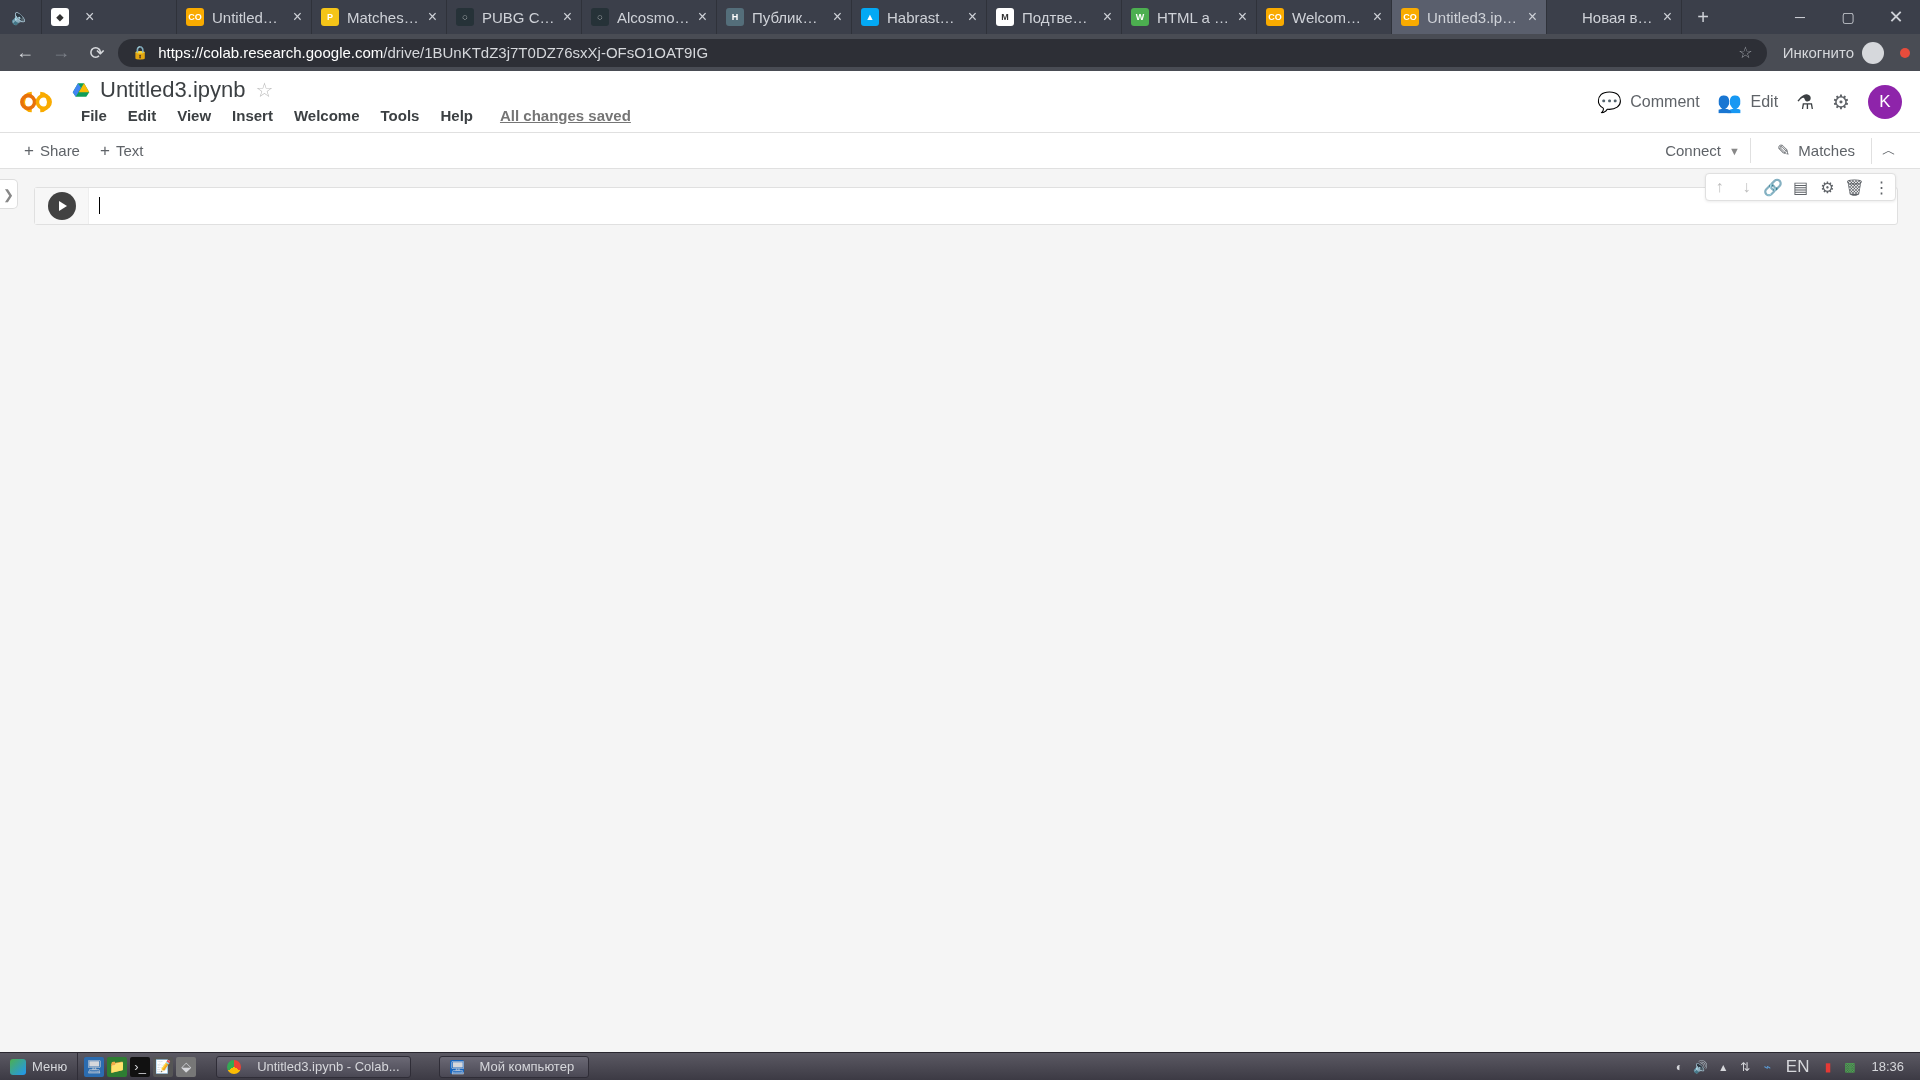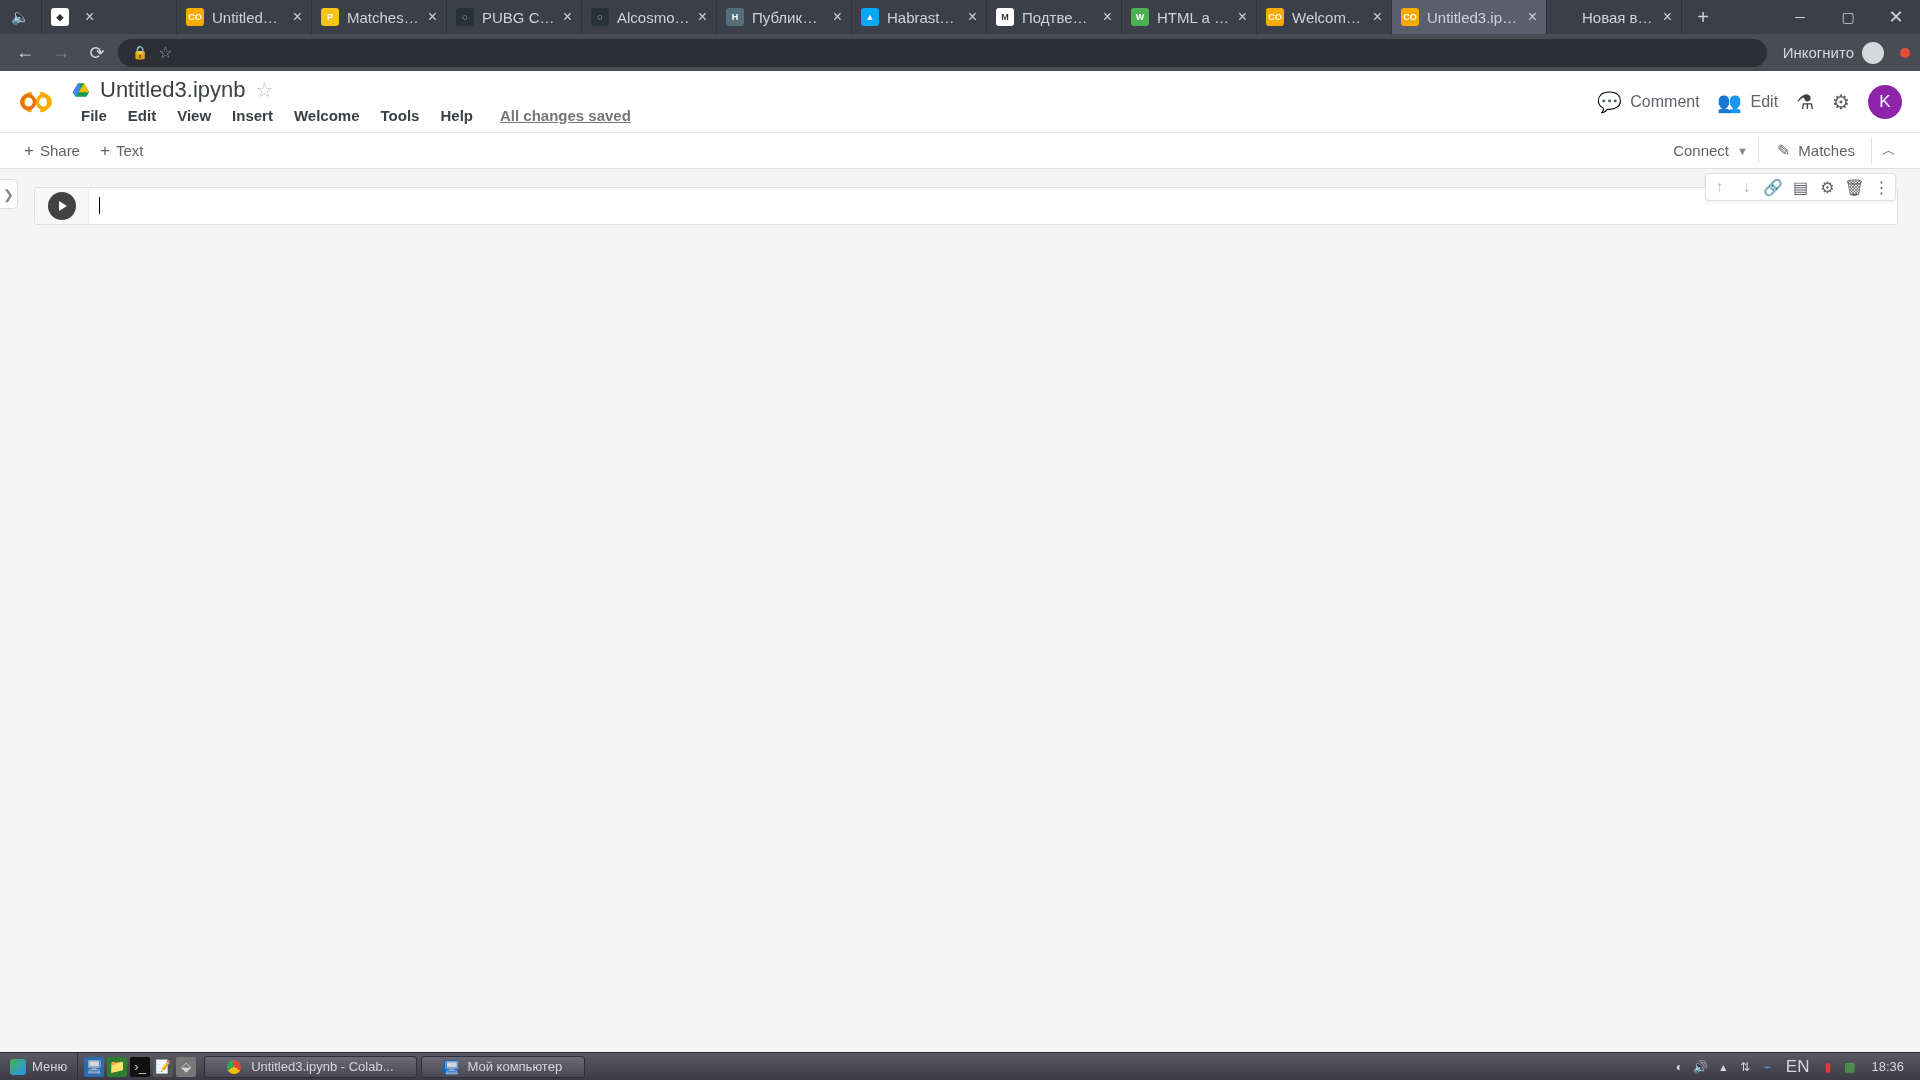--- a/index.html
+++ b/index.html
@@ -48,21 +48,21 @@
 .head-actions { display:flex; align-items:center; gap:18px; color:#5f6368; font-size:16px; }
 .head-actions .act { display:flex; align-items:center; gap:8px; cursor:pointer; }
 .head-actions .ico { font-size:20px; }
 .avatar { width:34px; height:34px; border-radius:50%; background:#8e24aa; color:#fff; display:flex; align-items:center; justify-content:center; font-size:17px; cursor:pointer; }
 
 
 .toolbar { height:36px; background:#fff; border-bottom:1px solid #e0e0e0; display:flex; align-items:center; padding:0 14px; font-size:15px; color:#5f6368; }
 .toolbar .tbtn { display:flex; align-items:center; gap:6px; padding:4px 10px; cursor:pointer; }
 .toolbar .plus { font-size:17px; }
 .toolbar .tspacer { flex:1; }
-.toolbar .connect { display:flex; align-items:center; gap:8px; padding:4px 10px; cursor:pointer; border-right:1px solid #e0e0e0; margin-right:8px; }
+.toolbar .connect { display:flex; align-items:center; gap:8px; padding:4px 10px; cursor:pointer; border-right:1px solid #e0e0e0; margin-right:16px; }
 .toolbar .connect .dd { font-size:11px; color:#888; }
 .toolbar .editing { display:flex; align-items:center; gap:8px; padding:4px 10px; cursor:pointer; }
 .toolbar .pen { font-size:16px; }
 .toolbar .collapse { padding:4px 10px; cursor:pointer; font-size:14px; border-left:1px solid #e0e0e0; margin-left:6px; }
 
 
 .notebook { position:relative; height:calc(1080px - 34px - 37px - 62px - 36px - 28px); background:#f5f5f5; padding:18px 22px 18px 22px; }
 .side-tab { position:absolute; left:0; top:10px; width:18px; height:30px; background:#fff; border:1px solid #ddd; border-left:none; border-radius:0 5px 5px 0; display:flex; align-items:center; justify-content:center; color:#888; font-size:13px; cursor:pointer; }
 .cell-wrap { position:relative; margin-left:12px; }
 .cell-toolbar { position:absolute; right:2px; top:-14px; height:28px; background:#fff; border:1px solid #e0e0e0; border-radius:4px; display:flex; align-items:center; box-shadow:0 1px 3px rgba(0,0,0,0.08); }
@@ -74,21 +74,21 @@
 .runbtn .tri { width:0; height:0; border-left:8px solid #fff; border-top:5px solid transparent; border-bottom:5px solid transparent; margin-left:2px; }
 .cell .code { flex:1; padding:8px 10px; font-family:Menlo,Consolas,monospace; font-size:15px; }
 .cell .code .cursor { display:inline-block; width:1px; height:17px; background:#000; vertical-align:middle; }
 
 
 .taskbar { position:fixed; left:0; right:0; bottom:0; height:28px; background:linear-gradient(#5b5963,#3c3a44); display:flex; align-items:center; color:#d6d7db; font-size:13px; border-top:1px solid #2a2830; }
 .taskbar .start { display:flex; align-items:center; gap:6px; padding:0 10px; height:100%; cursor:pointer; border-right:1px solid #2f2d37; }
 .taskbar .start .logo { width:16px; height:16px; background:linear-gradient(135deg,#4caf50,#2196f3); border-radius:3px; }
 .taskbar .ql { display:flex; align-items:center; gap:3px; padding:0 6px; }
 .taskbar .ql .qi { width:20px; height:20px; display:flex; align-items:center; justify-content:center; cursor:pointer; font-size:13px; border-radius:2px; }
-.taskbar .task { display:flex; align-items:center; gap:10px; height:22px; padding:0 22px; margin:0 2px; background:linear-gradient(#6b6975,#4a4854); border:1px solid #2f2d37; border-radius:3px; cursor:pointer; min-width:160px; }
+.taskbar .task { display:flex; align-items:center; gap:16px; height:22px; padding:0 10px; margin:0 14px; background:linear-gradient(#6b6975,#4a4854); border:1px solid #2f2d37; border-radius:3px; cursor:pointer; min-width:160px; }
 .taskbar .task .tico { width:14px; height:14px; border-radius:2px; }
 .taskbar .tspacer { flex:1; }
 .taskbar .tray { display:flex; align-items:center; gap:5px; padding:0 8px; }
 .taskbar .tray .ti { width:17px; height:17px; display:flex; align-items:center; justify-content:center; font-size:12px; cursor:pointer; }
 .taskbar .lang { padding:0 5px; font-size:17px; cursor:pointer; }
 .taskbar .clock { padding:0 8px; font-size:13px; cursor:pointer; }
 </style>
 </head>
 <body>
 
@@ -164,20 +164,21 @@
   <div class="winbtn">▢</div>
   <div class="winbtn close">✕</div>
 </div>
 
 <div class="addrbar">
   <div class="navbtn">←</div>
   <div class="navbtn dim">→</div>
   <div class="navbtn">⟳</div>
   <div class="urlbox">
     <span class="lock">🔒</span>
+    <span class="urltxt"><span class="dom">https://colab.research.google.com</span><span>/drive/1BUnKTdZ3j7T0DZ76sxXj-OFsO1OAT9IG</span></span>
     <span class="star">☆</span>
   </div>
   <div class="inc">
     <span>Инкогнито</span>
     <span class="hat"></span>
   </div>
   <span class="reddot"></span>
 </div>
 
 <div class="colab-head">

